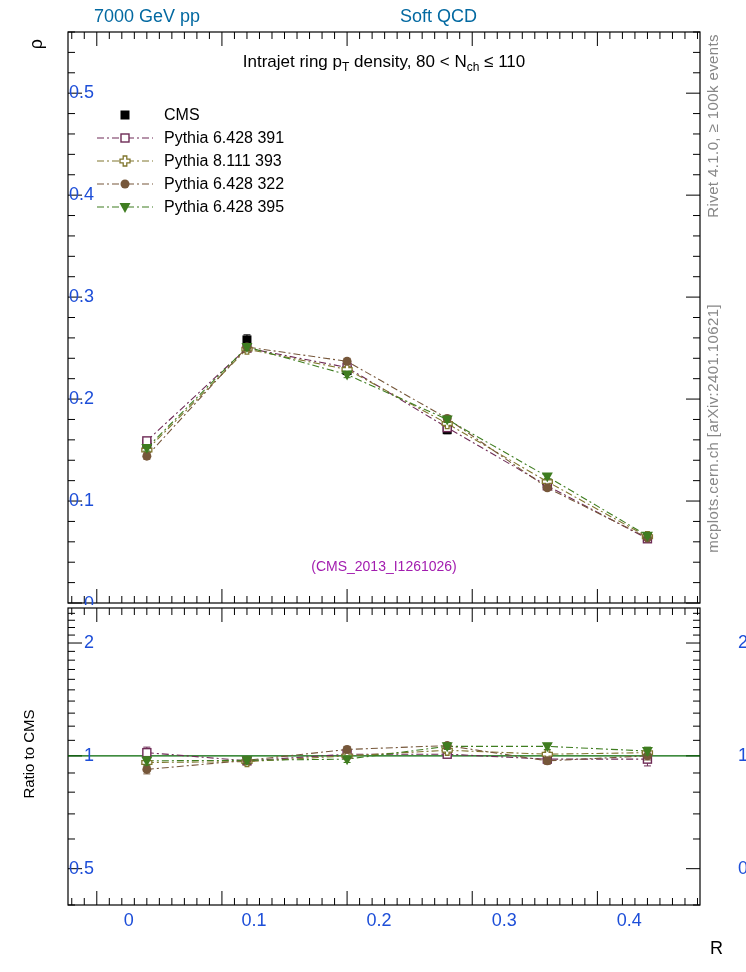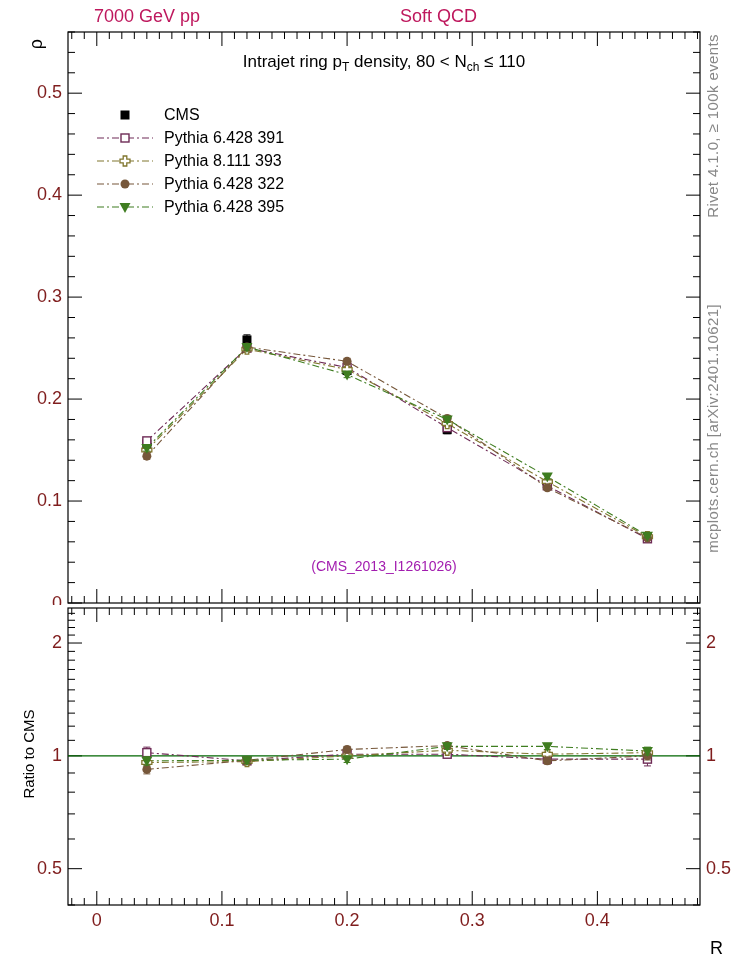--- a/index.html
+++ b/index.html
@@ -1,35 +1,35 @@
 <!DOCTYPE html>
 <html><head>
 <meta charset="utf-8">
 <style>
   html,body{margin:0;padding:0;background:#ffffff;}
   .canvas{
     position:relative;width:746px;height:972px;background:#ffffff;
     font-family:"Liberation Sans",sans-serif;color:#000;overflow:hidden;
   }
   #plot{position:absolute;left:0;top:0;}
-  .hdr{position:absolute;top:6px;font-size:18px;color:#be185d;}
+  .hdr{position:absolute;top:6px;font-size:18px;color:#0369a1;}
   #hdr-left{left:94px;}
   #hdr-right{left:400px;width:300px;text-align:left;}
   #plot-title{position:absolute;left:68px;top:52px;width:632px;text-align:center;font-size:17px;}
   #plot-title sub{font-size:12px;}
   .rot{position:absolute;transform:rotate(-90deg);transform-origin:left top;white-space:nowrap;}
   #ylabel{left:26px;top:66px;width:44px;text-align:center;font-size:18px;}
   #ratio-label{left:20px;top:802px;width:96px;text-align:center;font-size:15px;}
   .sidenote{color:#878787;font-size:15px;text-align:right;letter-spacing:0.4px;}
   #note-rivet{left:704px;top:332px;width:298px;}
   #note-mcplots{left:704px;top:606px;width:302px;}
   #watermark{position:absolute;left:68px;top:558px;width:632px;text-align:center;
              font-size:14px;color:#a21caf;}
   #xlabel{position:absolute;left:710px;top:938px;font-size:18px;}
-  .tl{position:absolute;font-size:18px;color:#7f1d1d;}
+  .tl{position:absolute;font-size:18px;color:#1d4ed8;margin-left:32px;}
   .tl-y{left:0;width:62px;text-align:right;}
   .tl-yr{left:706px;text-align:left;}
   .tl-x{text-align:center;width:44px;}
   #legend{position:absolute;left:96px;top:103px;}
   .lg-row{display:flex;align-items:center;height:23px;}
   .lg-label{font-size:16px;margin-left:10px;white-space:nowrap;}
 </style>
 </head>
 <body>
 

